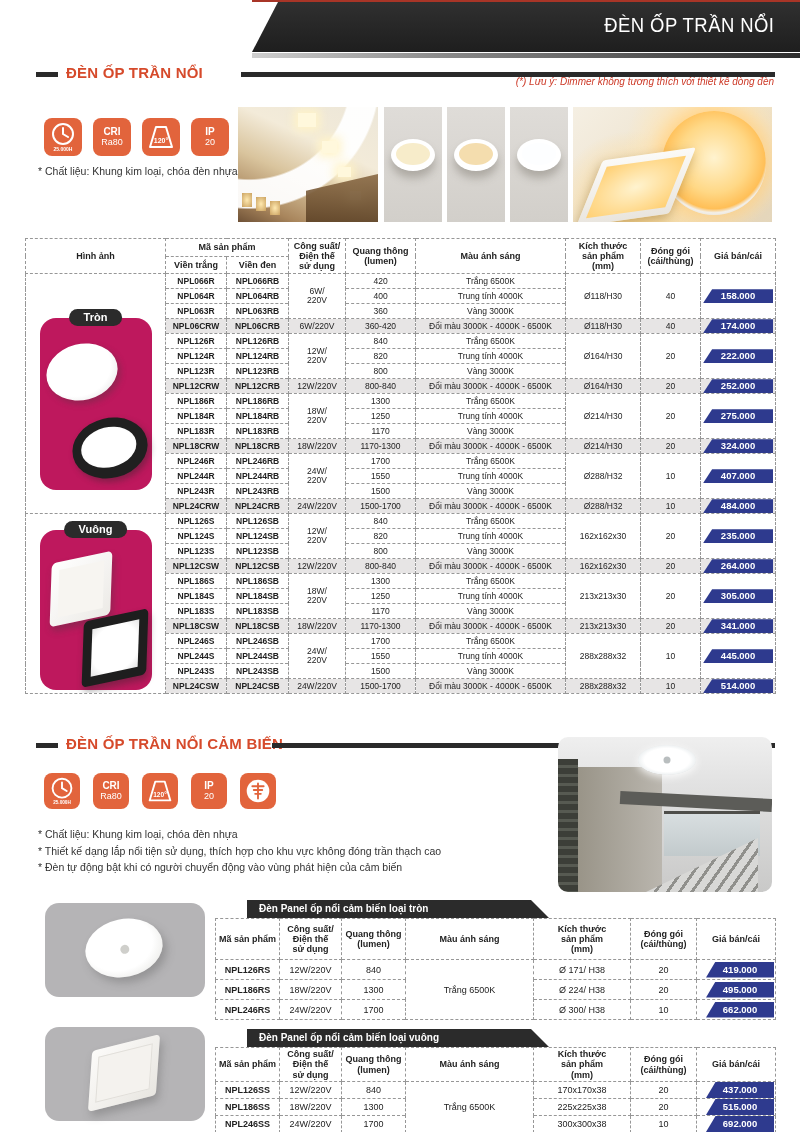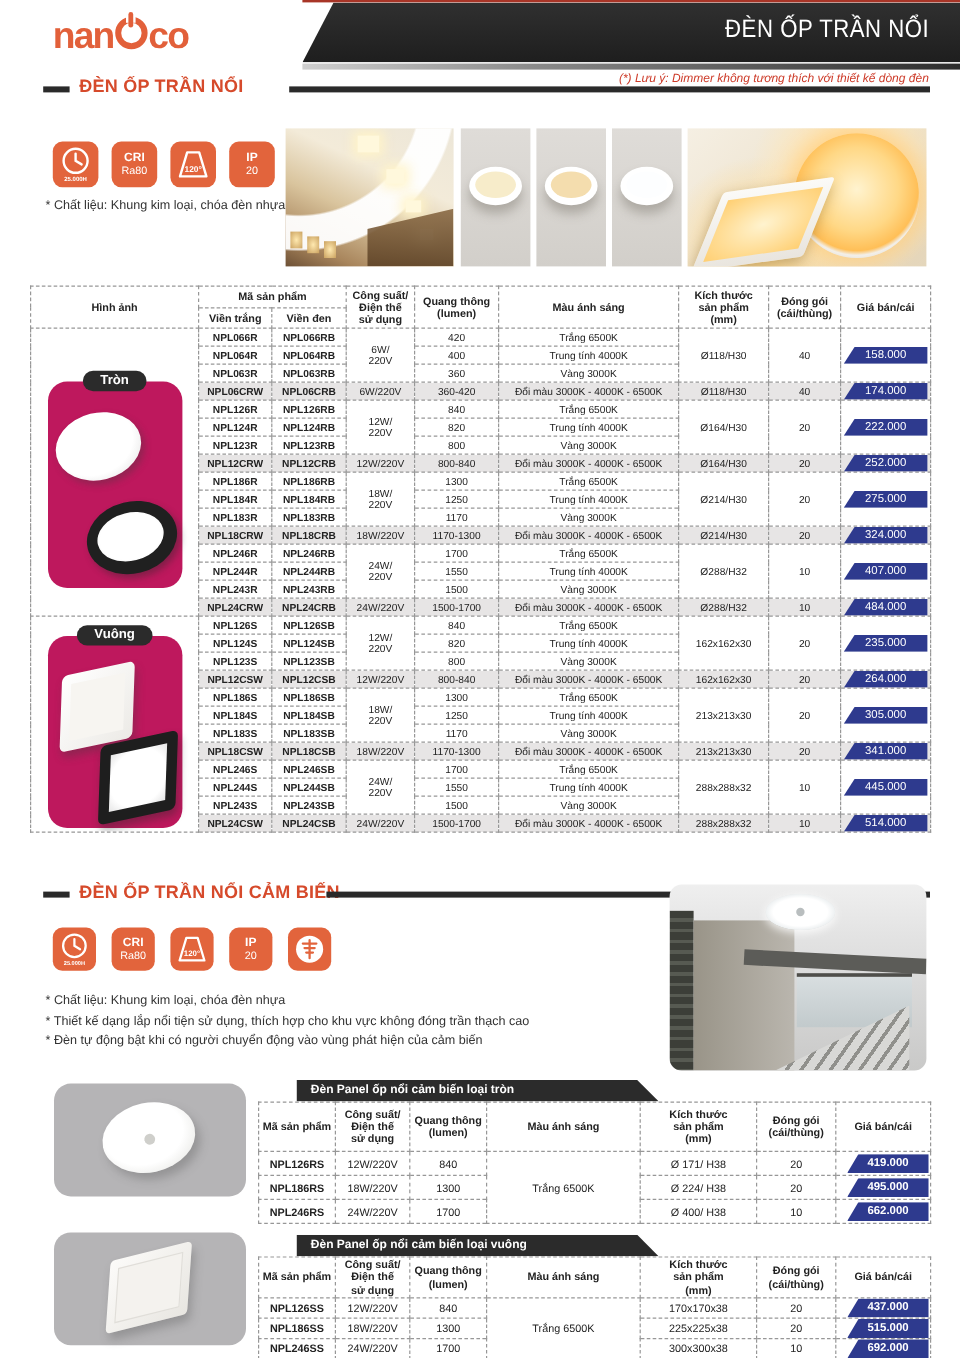--- a/index.html
+++ b/index.html
@@ -14,21 +14,21 @@
   .banner-title{position:absolute;right:26px;top:13px;color:#fff;font-size:21px;
           letter-spacing:.5px;transform:scaleX(.88);transform-origin:right;}
   .strip{position:absolute;top:53px;left:252px;right:0;height:5px;
           background:linear-gradient(90deg,#cfcfcf,#8a8a8a 35%,#2c2c2c);}
   .logo{position:absolute;left:44px;top:12px;font-size:31px;font-weight:800;color:#e2603a;
         letter-spacing:-1.5px;}
   .logo .pwr{display:inline-block;width:17px;height:17px;border:5px solid #e2603a;border-radius:50%;
         position:relative;top:1px;margin:0 1px;}
   .logo .pwr i{position:absolute;top:-8px;left:50%;transform:translateX(-50%);width:8px;height:8px;background:#fff;display:block;}
   .logo .pwr b{position:absolute;top:-9px;left:50%;transform:translateX(-50%);width:4px;height:13px;background:#e2603a;border-radius:2px;display:block;}
-  .note{position:absolute;top:60px;right:26px;font-size:10px;font-style:italic;color:#cd3a28;}
+  .note{position:absolute;top:76px;right:26px;font-size:10px;font-style:italic;color:#cd3a28;}
 
   
   .sec-dash{position:absolute;width:22px;height:5px;background:#2a2a2a;}
   .sec-title{position:absolute;font-size:15px;font-weight:bold;color:#d64a2b;letter-spacing:.2px;}
   .sec-bar{position:absolute;height:5px;background:#2a2a2a;}
 
   
   .fbadge{position:absolute;width:38px;height:38px;background:#e2643c;border-radius:8px;
           display:flex;flex-direction:column;align-items:center;justify-content:center;
           color:#fff;font-weight:bold;line-height:1;}
@@ -68,21 +68,21 @@
   .ptable{position:absolute;left:25px;top:238px;border-collapse:collapse;table-layout:fixed;width:750px;
       font-size:8.5px;color:#222;}
   .ptable th,.ptable td{border:1px dashed #979797;text-align:center;vertical-align:middle;
       padding:0 1px;overflow:hidden;}
   .ptable th{font-size:9px;font-weight:bold;white-space:pre-line;line-height:1.12;padding:2px 1px;}
   .ptable td{height:14px;line-height:1.05;white-space:nowrap;}
   .code{font-weight:bold;}
   .pre{white-space:pre-line !important;}
   .hl td{background:#e7e5e5;}
   .imgcol{vertical-align:top;background:#fff;}
-  .price-badge{background:#2e3a8e;color:#fff;font-weight:normal;font-size:9.5px;height:14px;line-height:14px;
+  .price-badge{background:#2e3a8e;color:#fff;font-weight:bold;font-size:9.5px;height:14px;line-height:14px;
       width:70px;text-align:center;clip-path:polygon(13% 0,100% 0,100% 100%,0 100%);margin:0 1px 0 auto;}
 
   .img-box{position:relative;width:112px;margin:0 auto;background:#be185d;border-radius:16px;}
   .img-badge{position:absolute;top:-9px;left:50%;transform:translateX(-50%);background:#2b2b2b;color:#fff;
       font-size:11px;font-weight:bold;padding:3px 15px;border-radius:12px;white-space:nowrap;z-index:2;}
   .lr-white{position:absolute;top:26px;left:6px;width:72px;height:56px;border-radius:50%;
       background:radial-gradient(ellipse at 45% 40%, #ffffff 60%, #ececec 80%, #d8d8d8);
       box-shadow:2px 4px 6px rgba(60,60,60,.35);transform:rotate(-14deg);}
   .lr-black{position:absolute;bottom:12px;right:4px;width:76px;height:60px;border-radius:50%;background:#202020;
       box-shadow:2px 4px 6px rgba(40,40,40,.4);transform:rotate(-14deg);}
@@ -152,21 +152,20 @@
 </style>
 </head>
 <body>
 
 <div class="page">
 
   <div class="topline"></div>
   <div class="banner"></div>
   <div class="banner-title">ĐÈN ỐP TRẦN NỔI</div>
   <div class="strip"></div>
-  <div class="logo"><span>nan</span><span class="pwr"><i></i><b></b></span><span>co</span></div>
   <div class="note">(*) Lưu ý: Dimmer không tương thích với thiết kế dòng đèn</div>
 
   <div class="sec-dash" style="left:36px;top:72px;"></div>
   <div class="sec-title" style="left:66px;top:64px;">ĐÈN ỐP TRẦN NỔI</div>
   <div class="sec-bar" style="left:241px;top:72px;width:534px;"></div>
 
   <div class="fbadge" style="left:44px;top:118px;">
     <svg width="34" height="34" viewBox="0 0 34 34">
         <circle cx="17" cy="14" r="10" fill="none" stroke="#fff" stroke-width="2"></circle>
         <path d="M17 8 v6 l5 3" fill="none" stroke="#fff" stroke-width="2" stroke-linecap="round"></path>
@@ -631,21 +630,21 @@
             <td>Ø 224/ H38</td>
             <td>20</td>
             <td>
               <div class="sprice">495.000</div>
             </td>
           </tr>
           <tr>
             <td class="code">NPL246RS</td>
             <td>24W/220V</td>
             <td>1700</td>
-            <td>Ø 400/ H38</td>
+            <td>Ø 300/ H38</td>
             <td>10</td>
             <td>
               <div class="sprice">662.000</div>
             </td>
           </tr>
         </tbody>
       </table>
     </div>
   <div class="stable-wrap compact" style="top:1029px;" id="sensor-table-1">
       <div class="stab">Đèn Panel ốp nổi cảm biến loại vuông</div>

